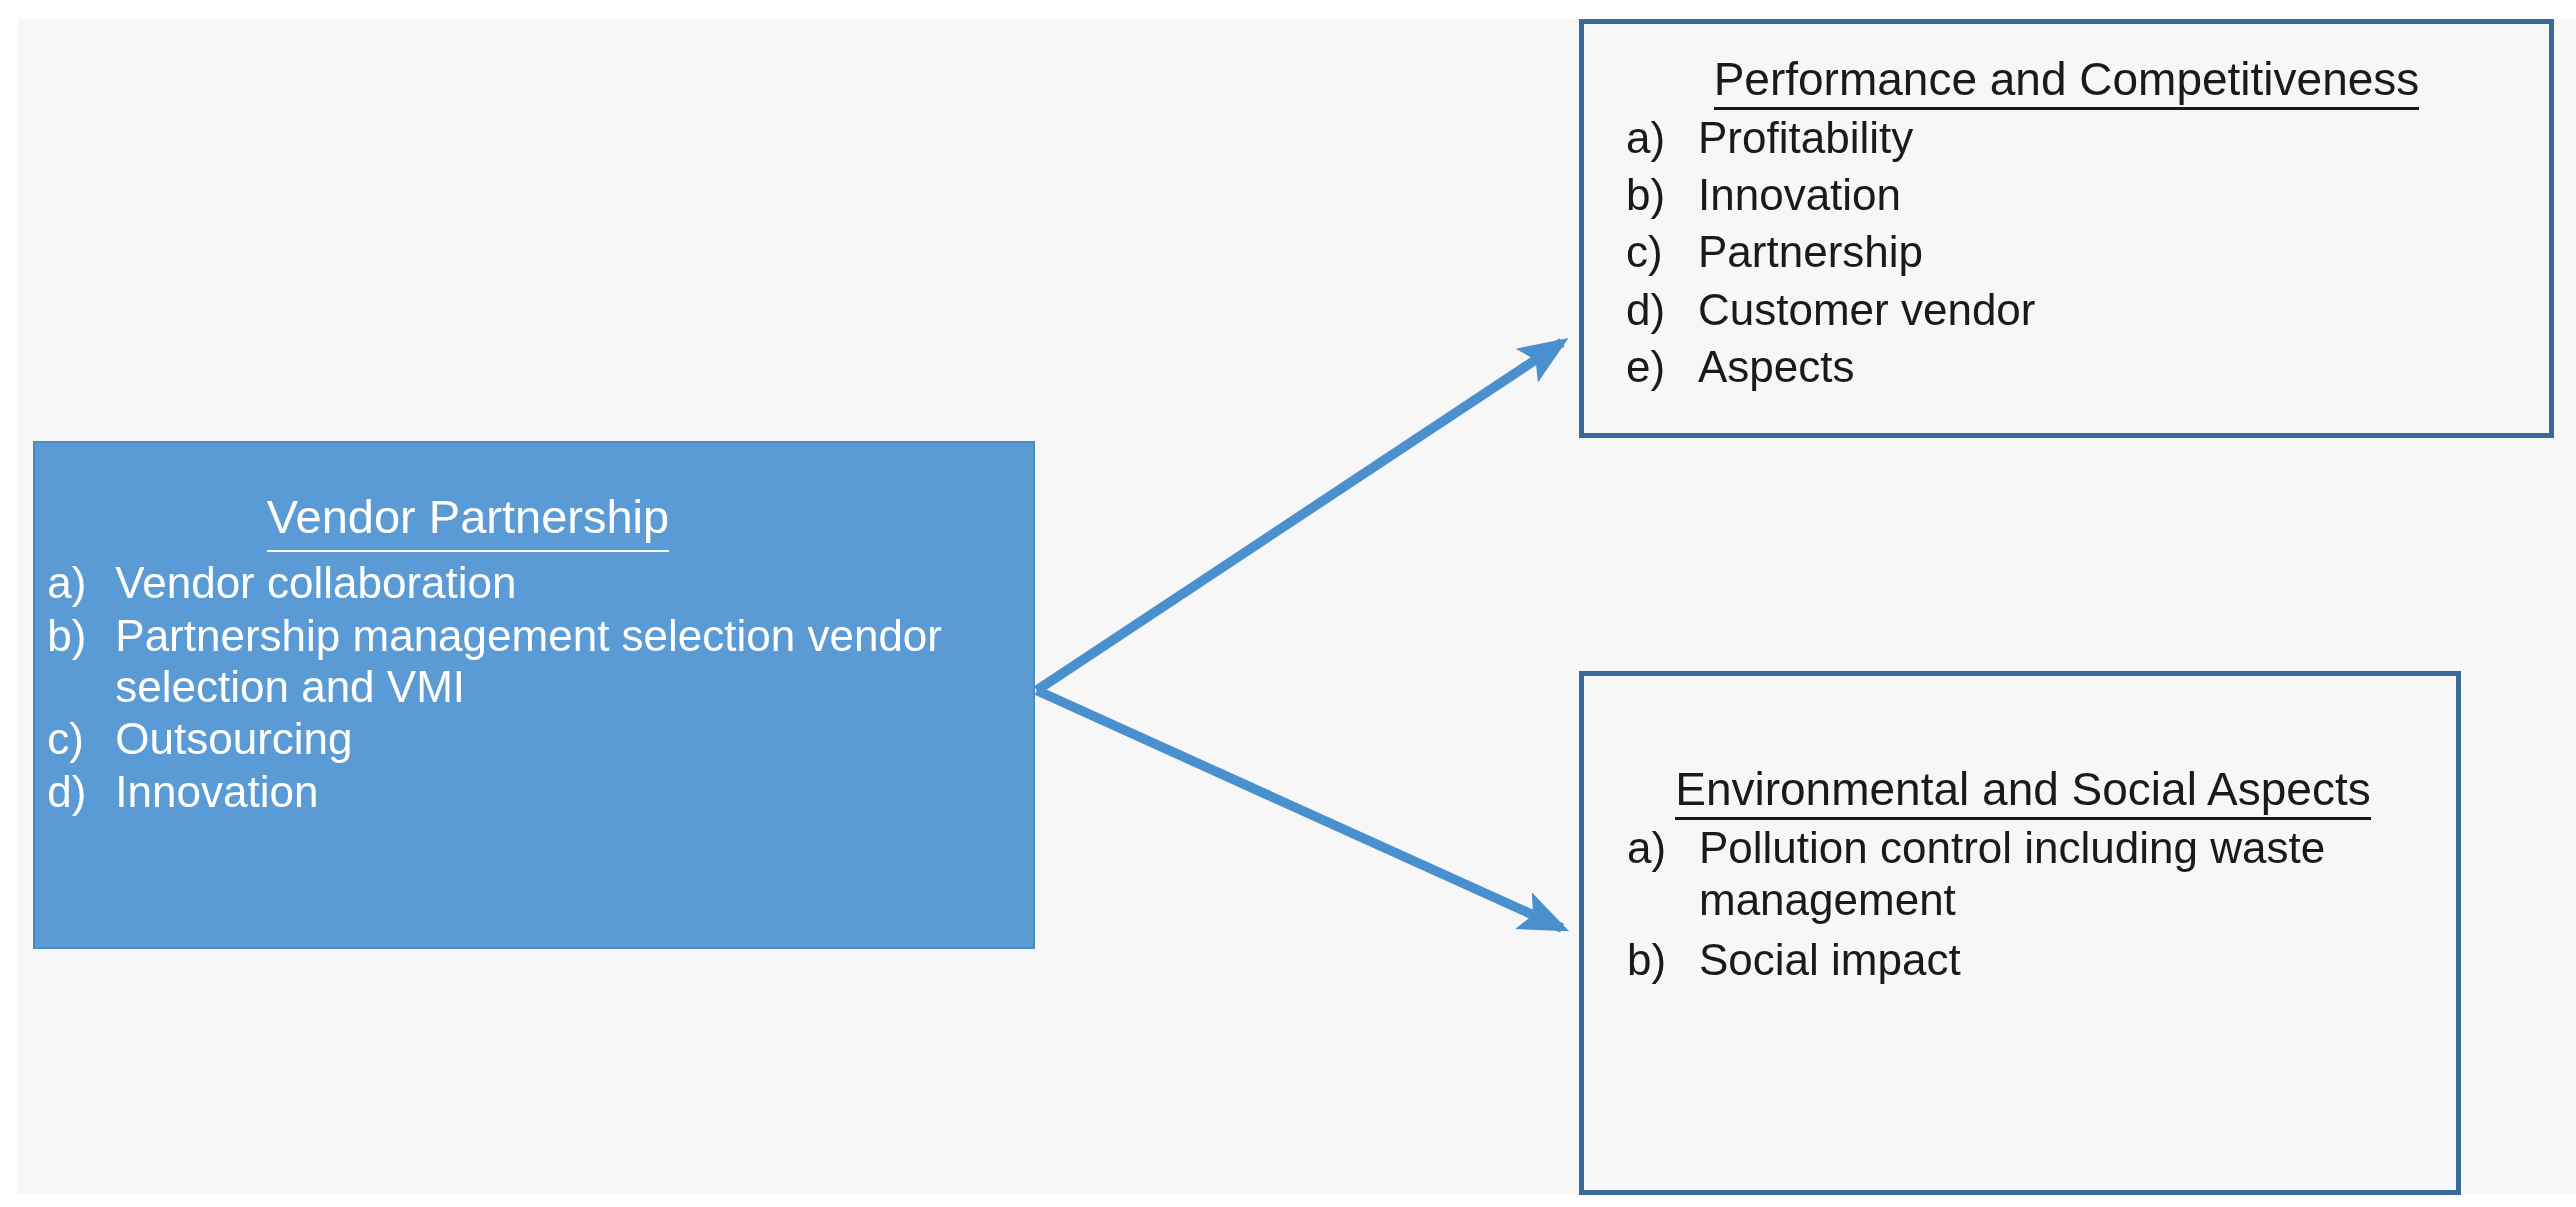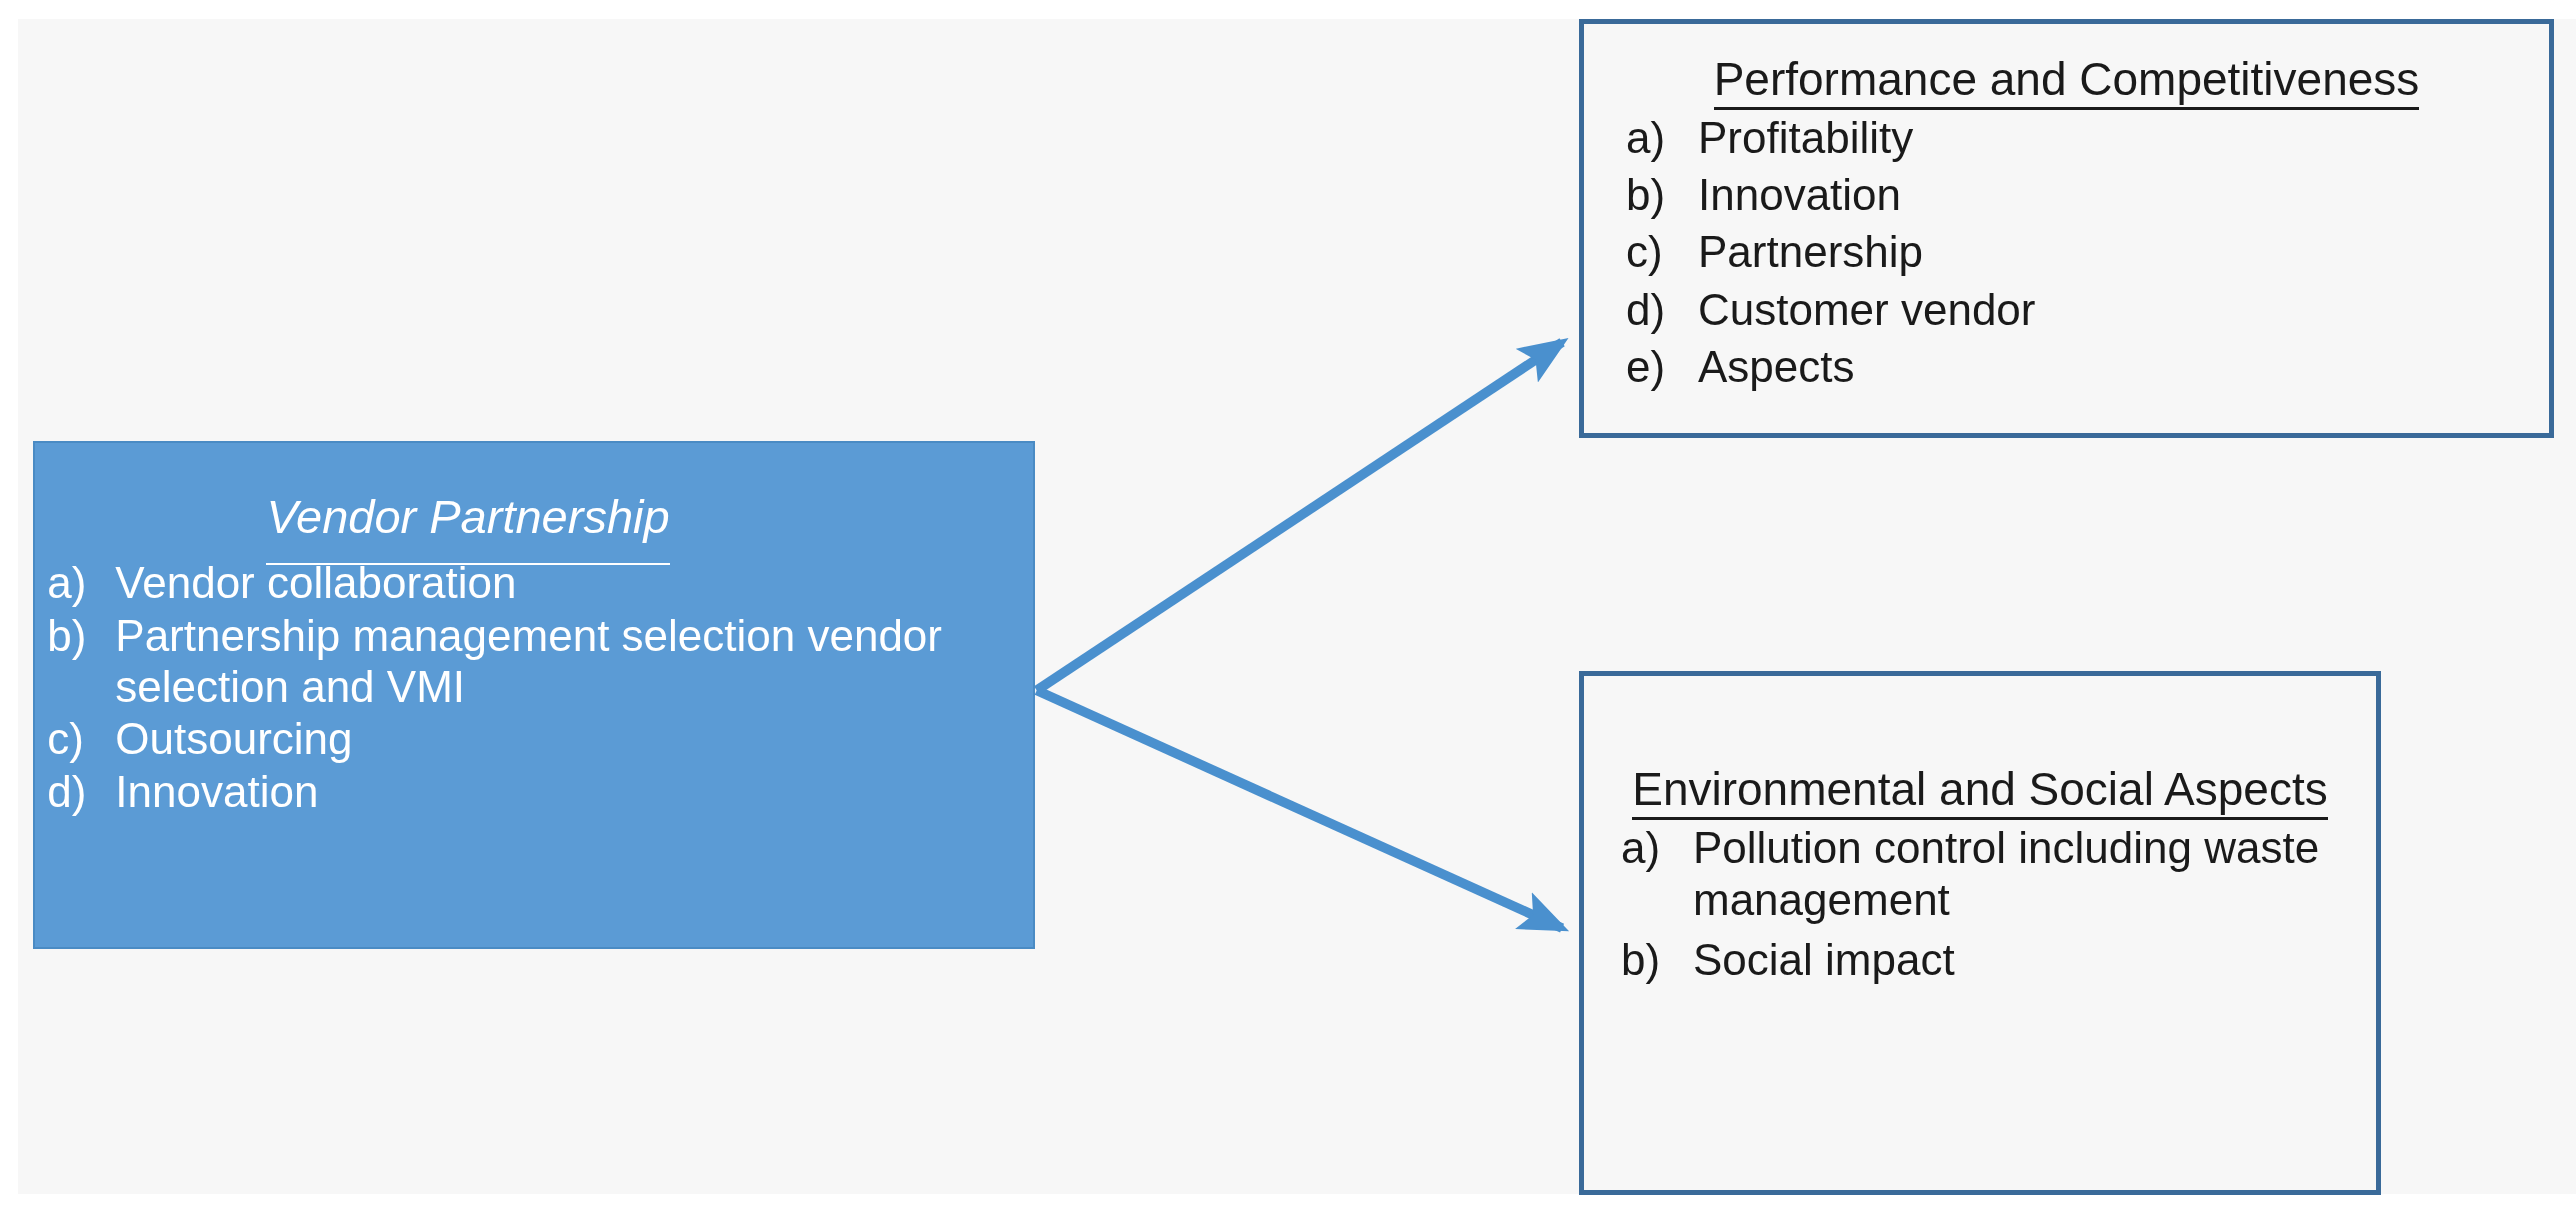--- a/index.html
+++ b/index.html
@@ -55,42 +55,42 @@
   .source-box .box-title {
     color: #ffffff;
     font-size: 47px;
     line-height: 1.08;
     text-align: center;
     margin: 49px 0 0 0;
     padding: 0 132px 0 0;
   }
   .source-box .box-title span {
     border-bottom: 2.6px solid #ffffff;
-    padding-bottom: 20px;
-    font-style: italic;
+    padding-bottom: 7px;
   }
 
   
   .target-box {
     position: absolute;
     background: #f7f7f7;
     border: 5.3px solid #3a6a99;
     box-sizing: border-box;
   }
   .target-box.top {
     left: 1579px;
     top: 19.3px;
     width: 975px;
     height: 419px;
   }
   .target-box.bottom {
     left: 1579px;
     top: 671px;
-    width: 802px;
+    width: 882px;
     height: 524px;
+    padding-left: 6px;
   }
 
   .target-box .box-title {
     color: #1a1a1a;
     font-size: 46px;
     line-height: 1.1;
     text-align: center;
     margin: 0;
     padding: 0;
   }

